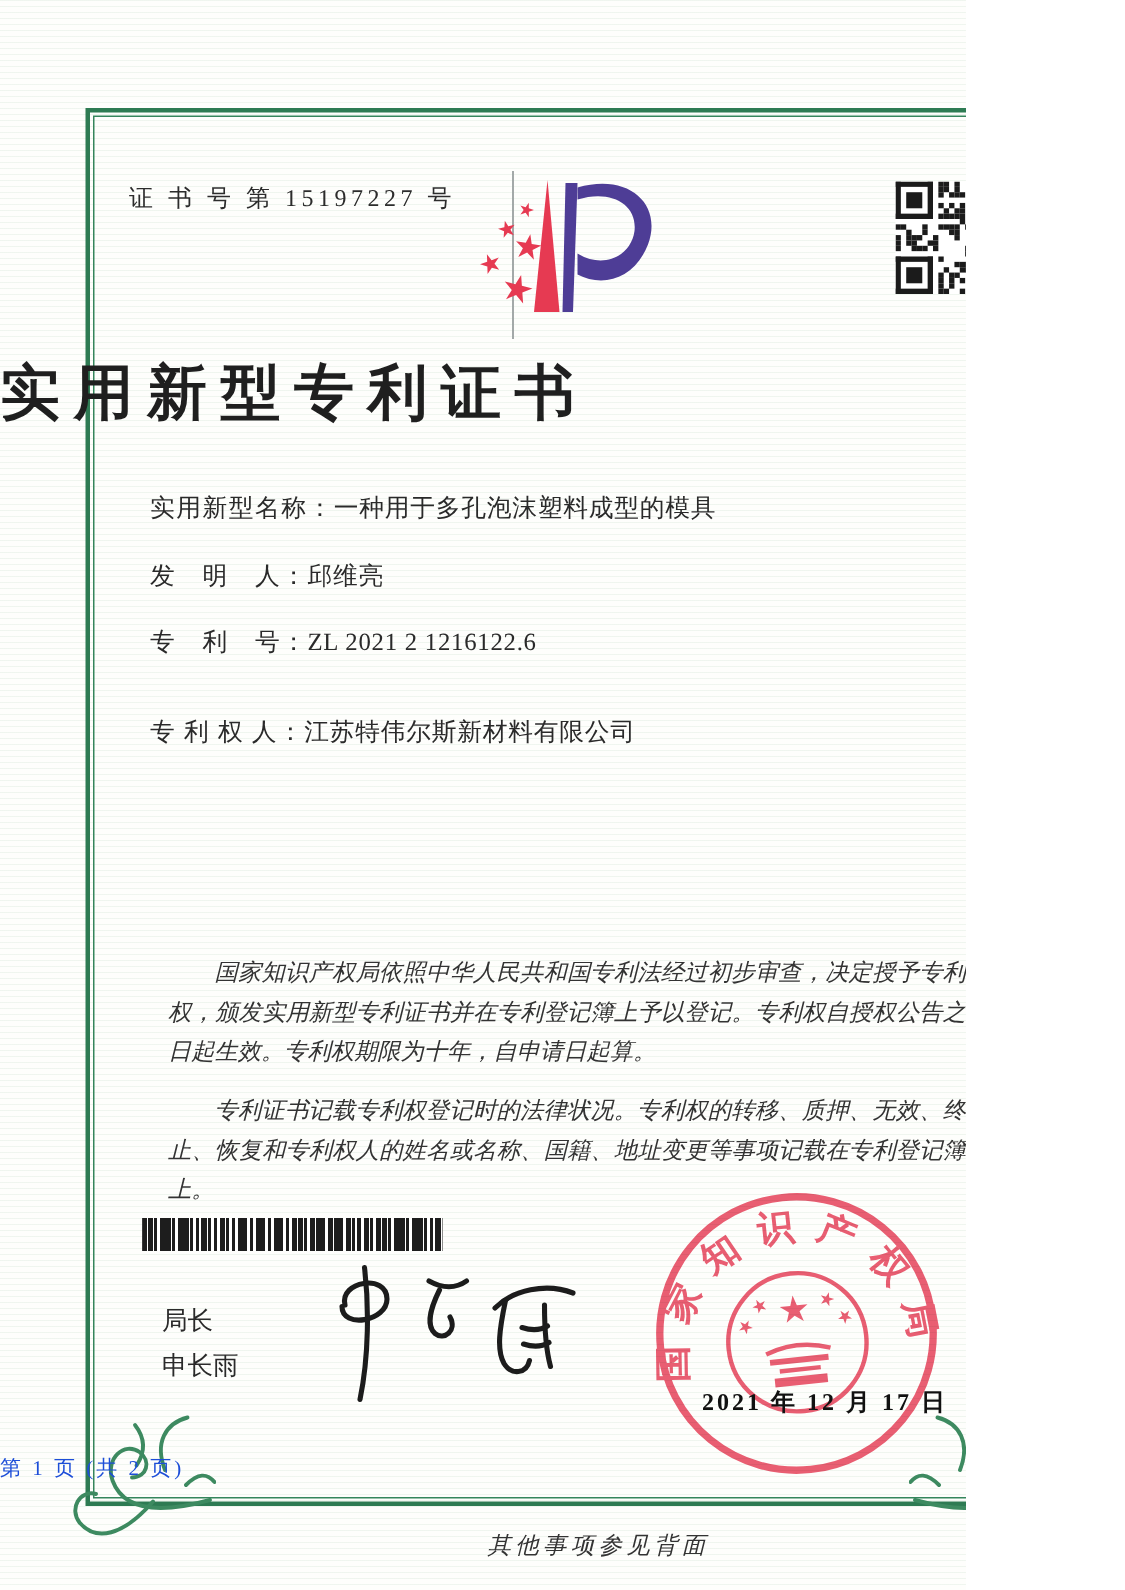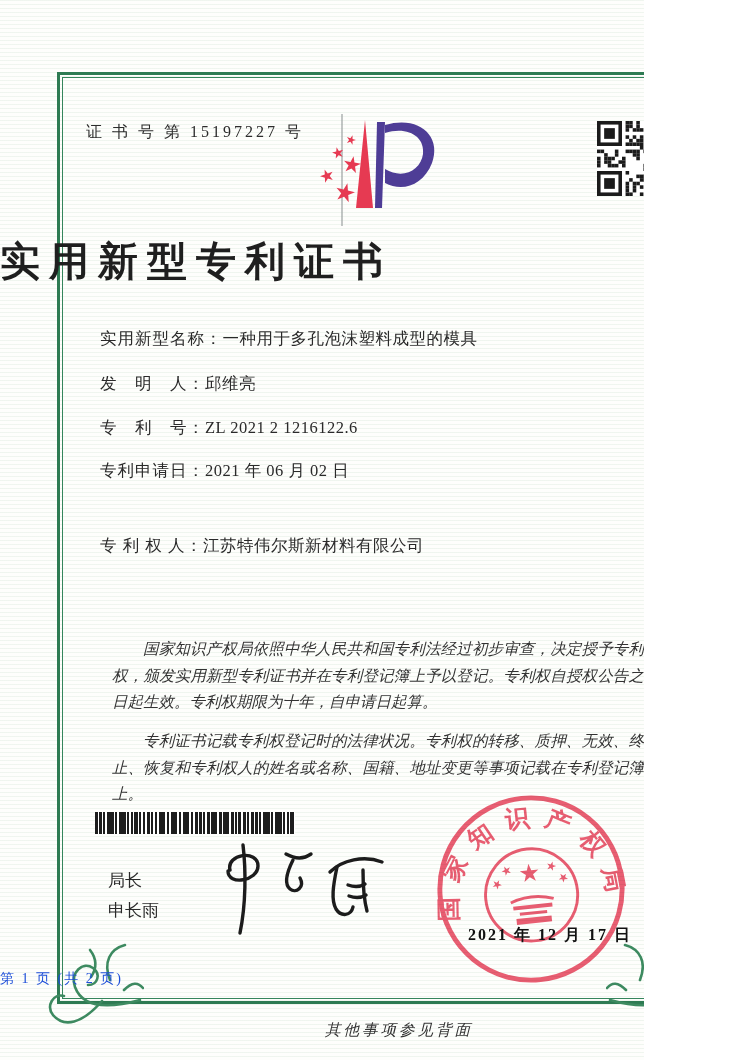--- a/index.html
+++ b/index.html
@@ -25,21 +25,21 @@
   
   .cert-no{position:absolute;left:86px;top:122px;font-size:16px;letter-spacing:3px;color:#2c2c2c;}
   .logo{position:absolute;left:318px;top:110px;width:132px;height:120px;}
   .qr{position:absolute;left:597px;top:121px;width:75px;height:75px;background:#fff;}
   .title{position:absolute;left:0;top:234px;width:750px;text-align:left;
     font-size:40px;font-weight:700;letter-spacing:9px;color:#1f1f1f;}
   
   .row{position:absolute;left:100px;width:560px;font-size:16.5px;color:#2a2a2a;white-space:nowrap;}
   .row .lab{letter-spacing:1px;}
   .row .val{letter-spacing:0.5px;}
-  .r1{top:328px}.r2{top:373px}.r3{top:417px}.r4{top:460px}.r5{top:535px}.r6{top:548px}.r7{top:592px}
+  .r1{top:328px}.r2{top:373px}.r3{top:417px}.r4{top:460px}.r5{top:477px}.r6{top:548px}.r7{top:592px}
   .row .col2{position:absolute;left:268px;top:0;}
   
   .paras{position:absolute;left:100px;top:624px;width:556px;
     font-style:italic;font-size:15.5px;line-height:1.72;color:#333;}
   .paras p{margin:12px;text-indent:2em;text-align:justify;}
   
   .barcode{position:absolute;left:95px;top:812px;width:200px;height:22px;background-color:#fff;
     background-image:
       repeating-linear-gradient(90deg,#1d1d1d 0 2px,transparent 2px 4px),
       repeating-linear-gradient(90deg,#1d1d1d 0 1px,transparent 1px 6px),
@@ -237,23 +237,20 @@
 
   <div class="row r1">
     <span class="lab">实用新型名称：</span><span class="val">一种用于多孔泡沫塑料成型的模具</span>
   </div>
   <div class="row r2">
     <span class="lab">发　明　人：</span><span class="val">邱维亮</span>
   </div>
   <div class="row r3">
     <span class="lab">专　利　号：</span><span class="val">ZL 2021 2 1216122.6</span>
   </div>
-  <div class="row r4">
-    <span class="lab">专利申请日：</span><span class="val">2021 年 06 月 02 日</span>
-  </div>
   <div class="row r5">
     <span class="lab">专 利 权 人：</span><span class="val">江苏特伟尔斯新材料有限公司</span>
   </div>
 
   <div class="paras">
     <p>国家知识产权局依照中华人民共和国专利法经过初步审查，决定授予专利权，颁发实用新型专利证书并在专利登记簿上予以登记。专利权自授权公告之日起生效。专利权期限为十年，自申请日起算。</p>
     <p>专利证书记载专利权登记时的法律状况。专利权的转移、质押、无效、终止、恢复和专利权人的姓名或名称、国籍、地址变更等事项记载在专利登记簿上。</p>
   </div>
 
   <div class="barcode"></div>

